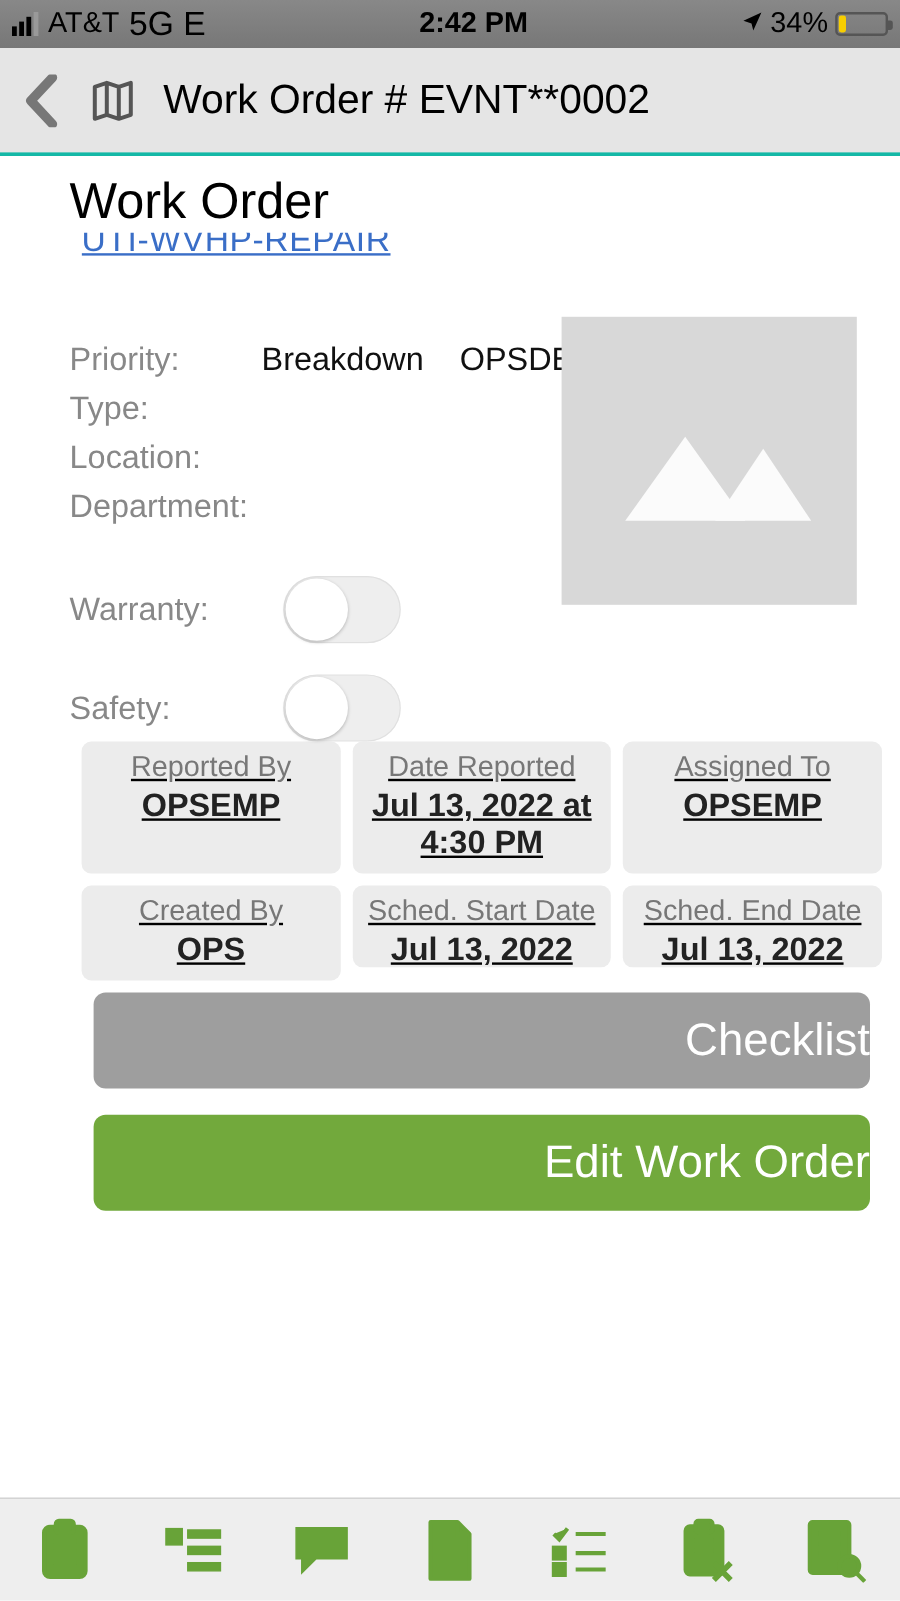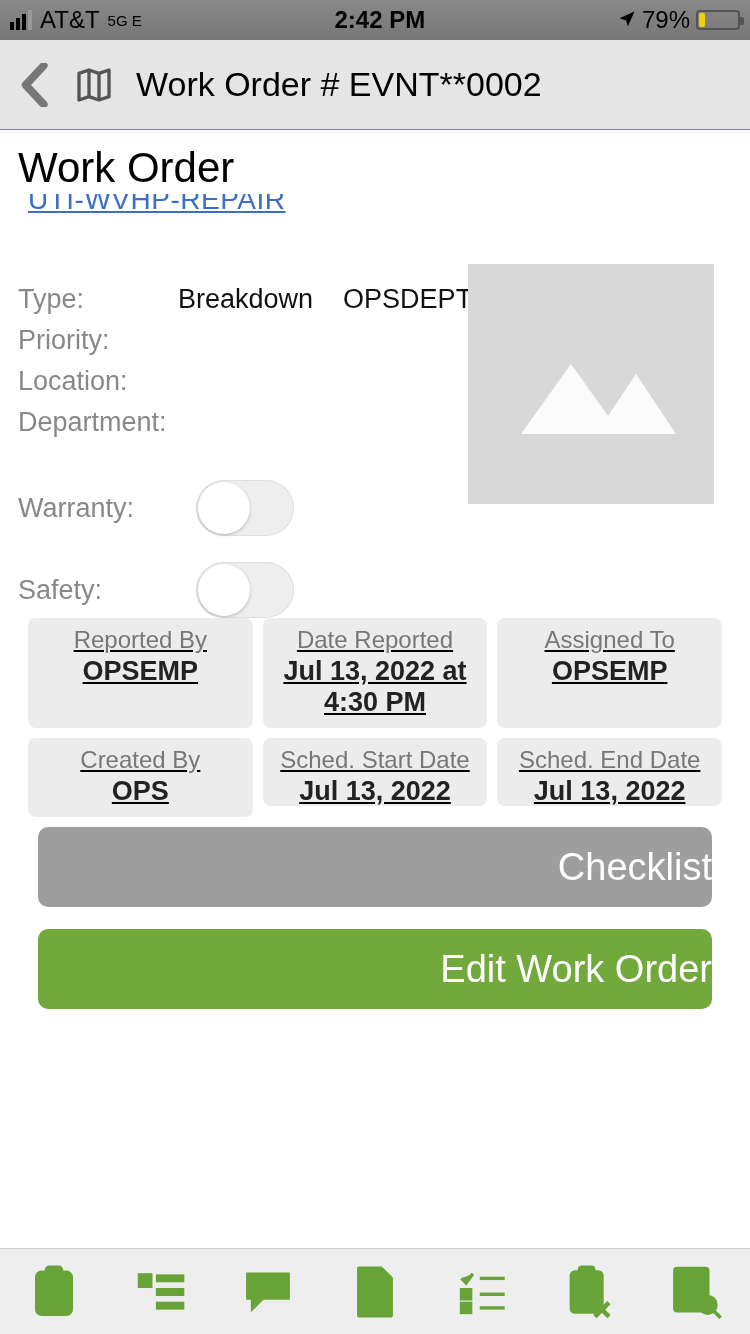--- a/index.html
+++ b/index.html
@@ -40,30 +40,31 @@
     .signal-bars span:nth-child(1){height:8px;}
     .signal-bars span:nth-child(2){height:12px;}
     .signal-bars span:nth-child(3){height:16px;}
     .signal-bars span:nth-child(4){height:20px;background:#999;}
     
     .nav-bar {
       height: 90px;
       background: #e5e5e5;
       display: flex; align-items: center; gap: 22px;
       padding: 0 20px;
-      border-bottom: 1px solid #14b8a6;
+      border-bottom: 3px solid #14b8a6;
     }
     .back-chevron svg, .map-icon svg { display:block; }
     .nav-title { font-size: 34px; font-weight: 400; color: #000; }
     
     .content {
-      padding: 14px 18px 0 18px;
+      padding: 14px 5px 0 18px;
       height: calc(1334px - 40px - 90px - 86px);
       overflow: hidden;
       position: relative;
+      margin-left: 40px;
     }
     .page-title { font-size: 42px; font-weight: 400; color: #000; margin-bottom: 2px; }
     .link-cut {
       font-size: 28px; color: #3a6ec7; text-decoration: underline;
       letter-spacing: .5px;
       height: 20px; overflow: hidden; line-height: 12px; margin-left: 10px;
       margin-bottom: 70px;
     }
     .details-row { display: flex; }
     .details-labels { width: 160px; display:flex; flex-direction:column; gap:10px;}
@@ -114,30 +115,30 @@
 
 <div class="status-bar">
   <div class="status-left">
     <span class="signal-bars">
         <span></span>
         <span></span>
         <span></span>
         <span></span>
       </span>
     <span>AT&amp;T</span>
-    <span style="font-size:15px;">5G E</span>
+    <span style="font-size:28px;">5G E</span>
   </div>
   <div class="status-center">2:42 PM</div>
   <div class="status-right">
     <span>
       <svg width="18" height="18" viewBox="0 0 24 24">
           <path d="M2 11l20-9-9 20-2-8z" fill="#000"></path>
         </svg>
     </span>
-    <span>79%</span>
+    <span>34%</span>
     <span class="battery-shell">
         <span class="battery-fill"></span>
       </span>
   </div>
 </div>
 
 <div class="nav-bar">
   <span class="back-chevron">
     <svg width="32" height="44" viewBox="0 0 24 34">
         <path d="M18 2 L4 17 L18 32" stroke="#777" stroke-width="6" fill="none" stroke-linecap="round" stroke-linejoin="round"></path>
@@ -157,22 +158,22 @@
 
   <div class="placeholder-img">
     <svg width="180" height="120" viewBox="0 0 180 120">
       <polygon points="20,110 70,40 120,110" fill="#fff"></polygon>
       <polygon points="95,110 135,50 175,110" fill="#fff"></polygon>
     </svg>
   </div>
 
   <div class="details-row">
     <div class="details-labels">
+      <div class="lbl">Priority:</div>
       <div class="lbl">Type:</div>
-      <div class="lbl">Priority:</div>
       <div class="lbl">Location:</div>
       <div class="lbl">Department:</div>
     </div>
     <div class="details-values">
       <div class="val">Breakdown</div>
       <div class="val"></div>
       <div class="val"></div>
       <div class="val">OPSDEPT</div>
     </div>
   </div>

